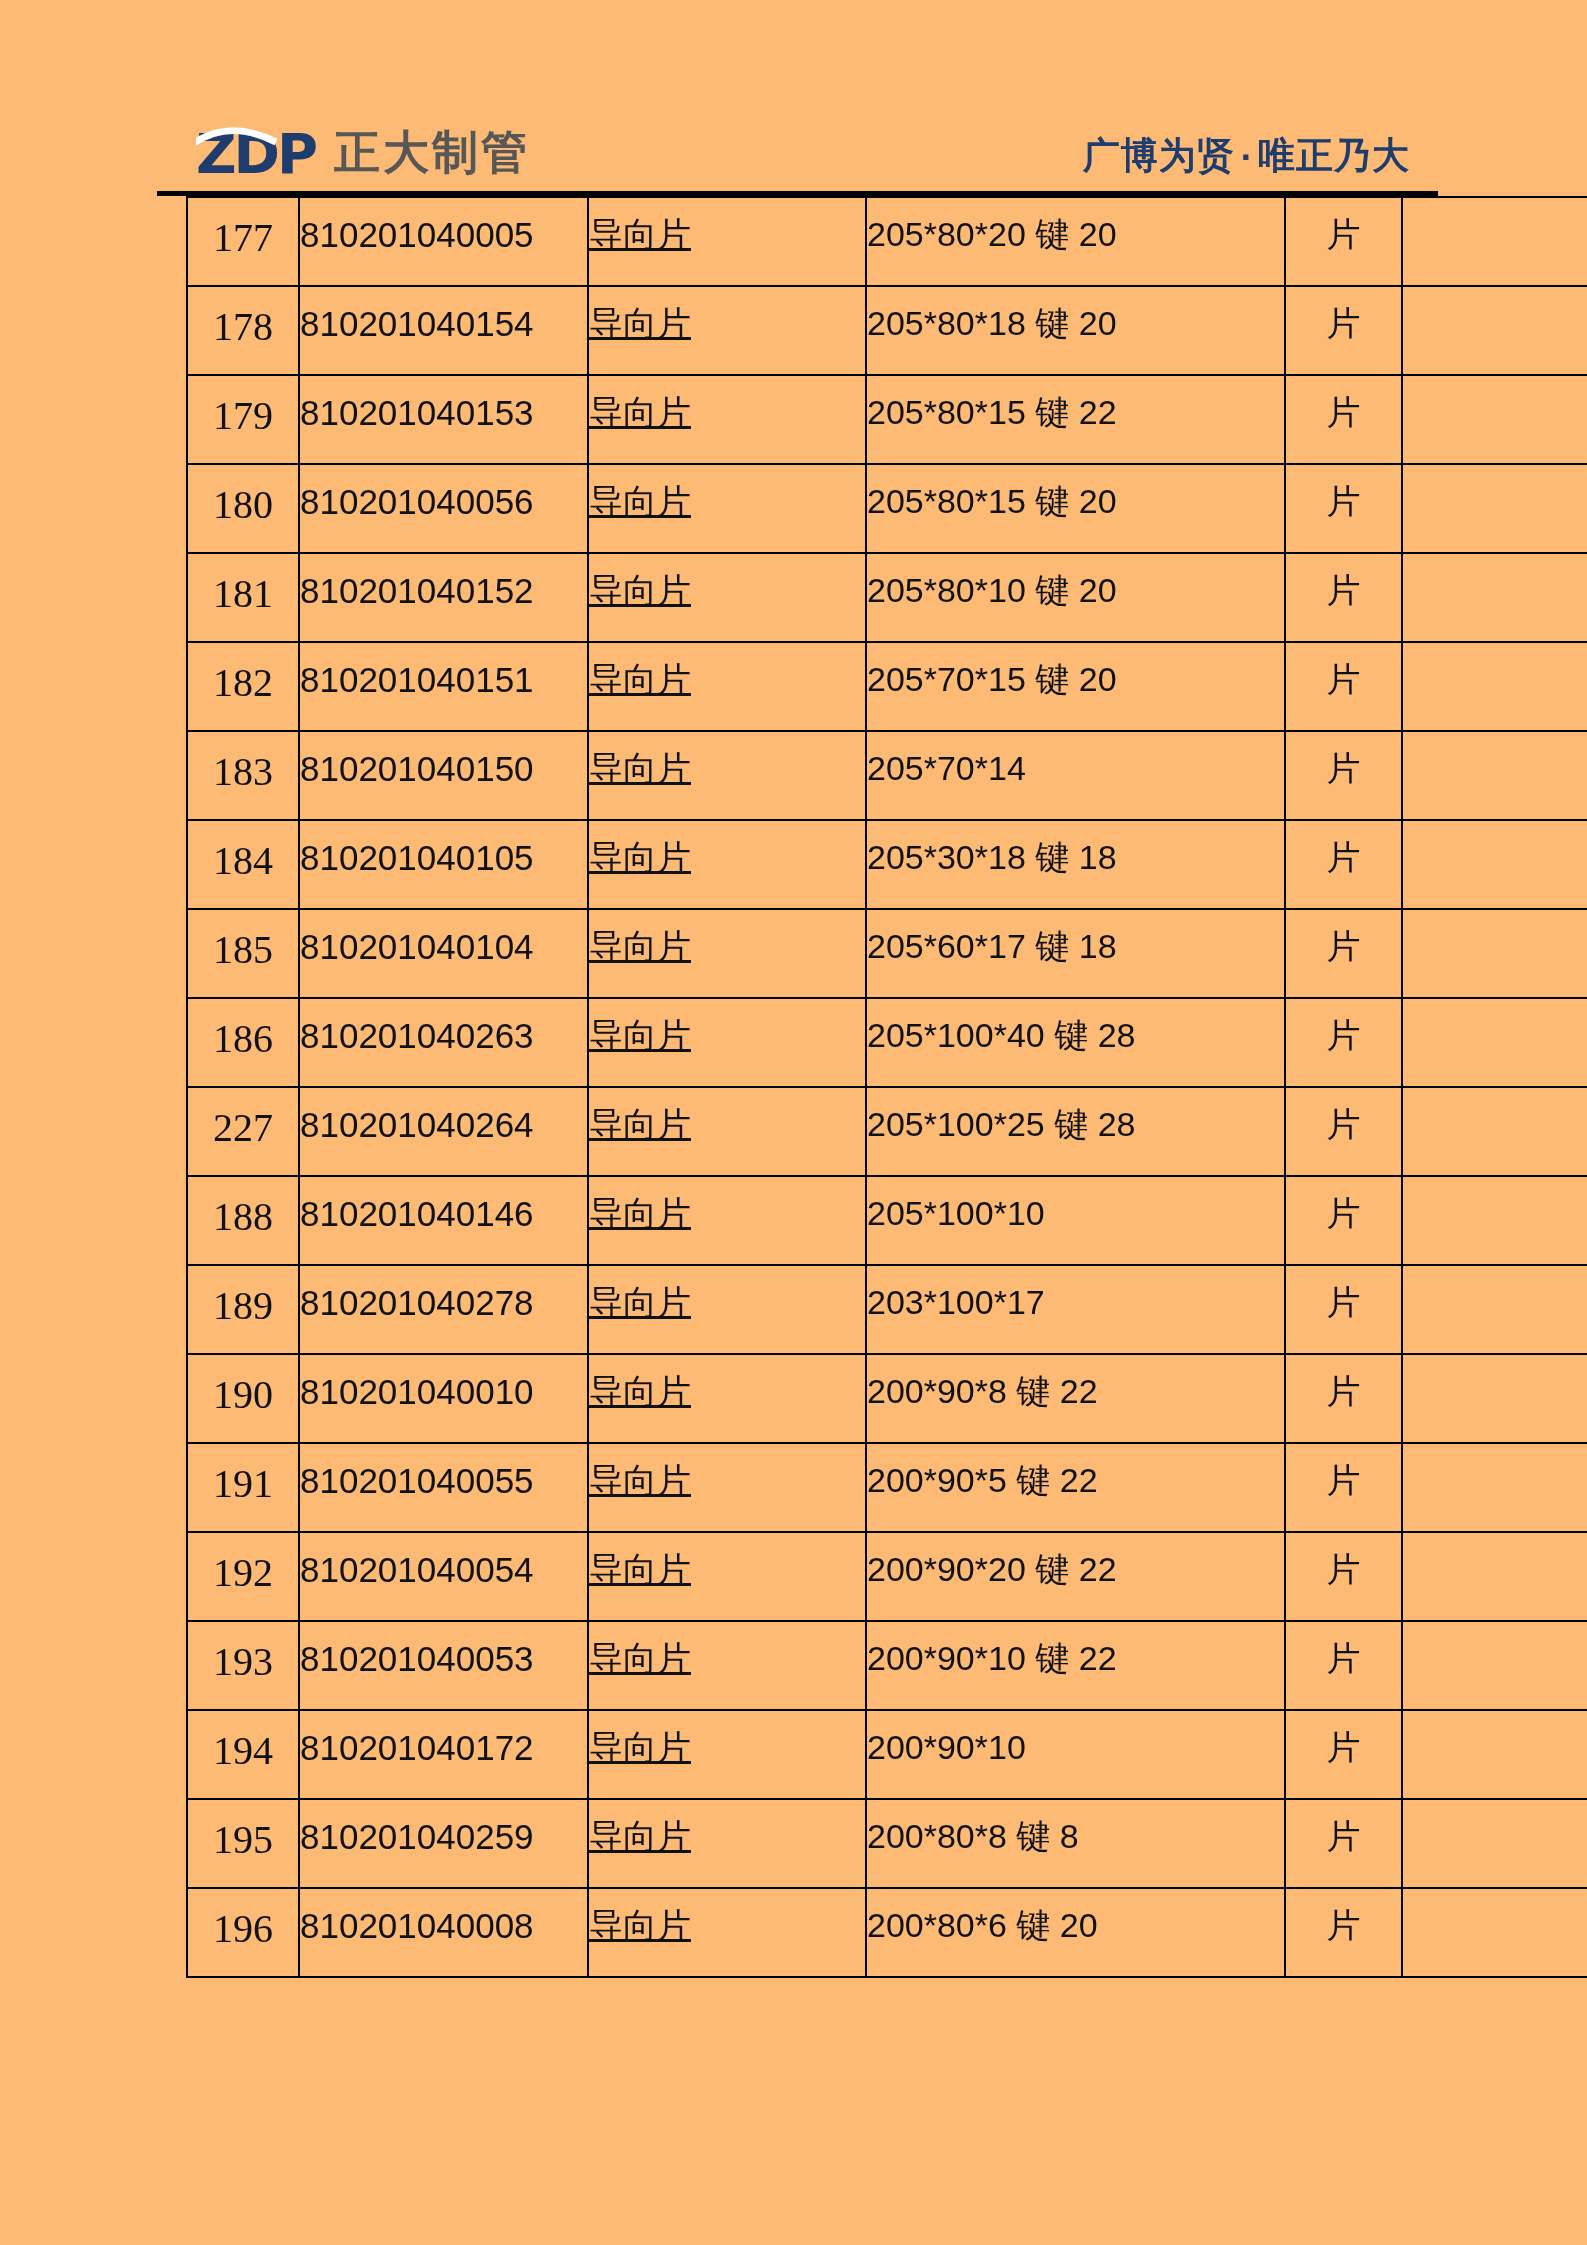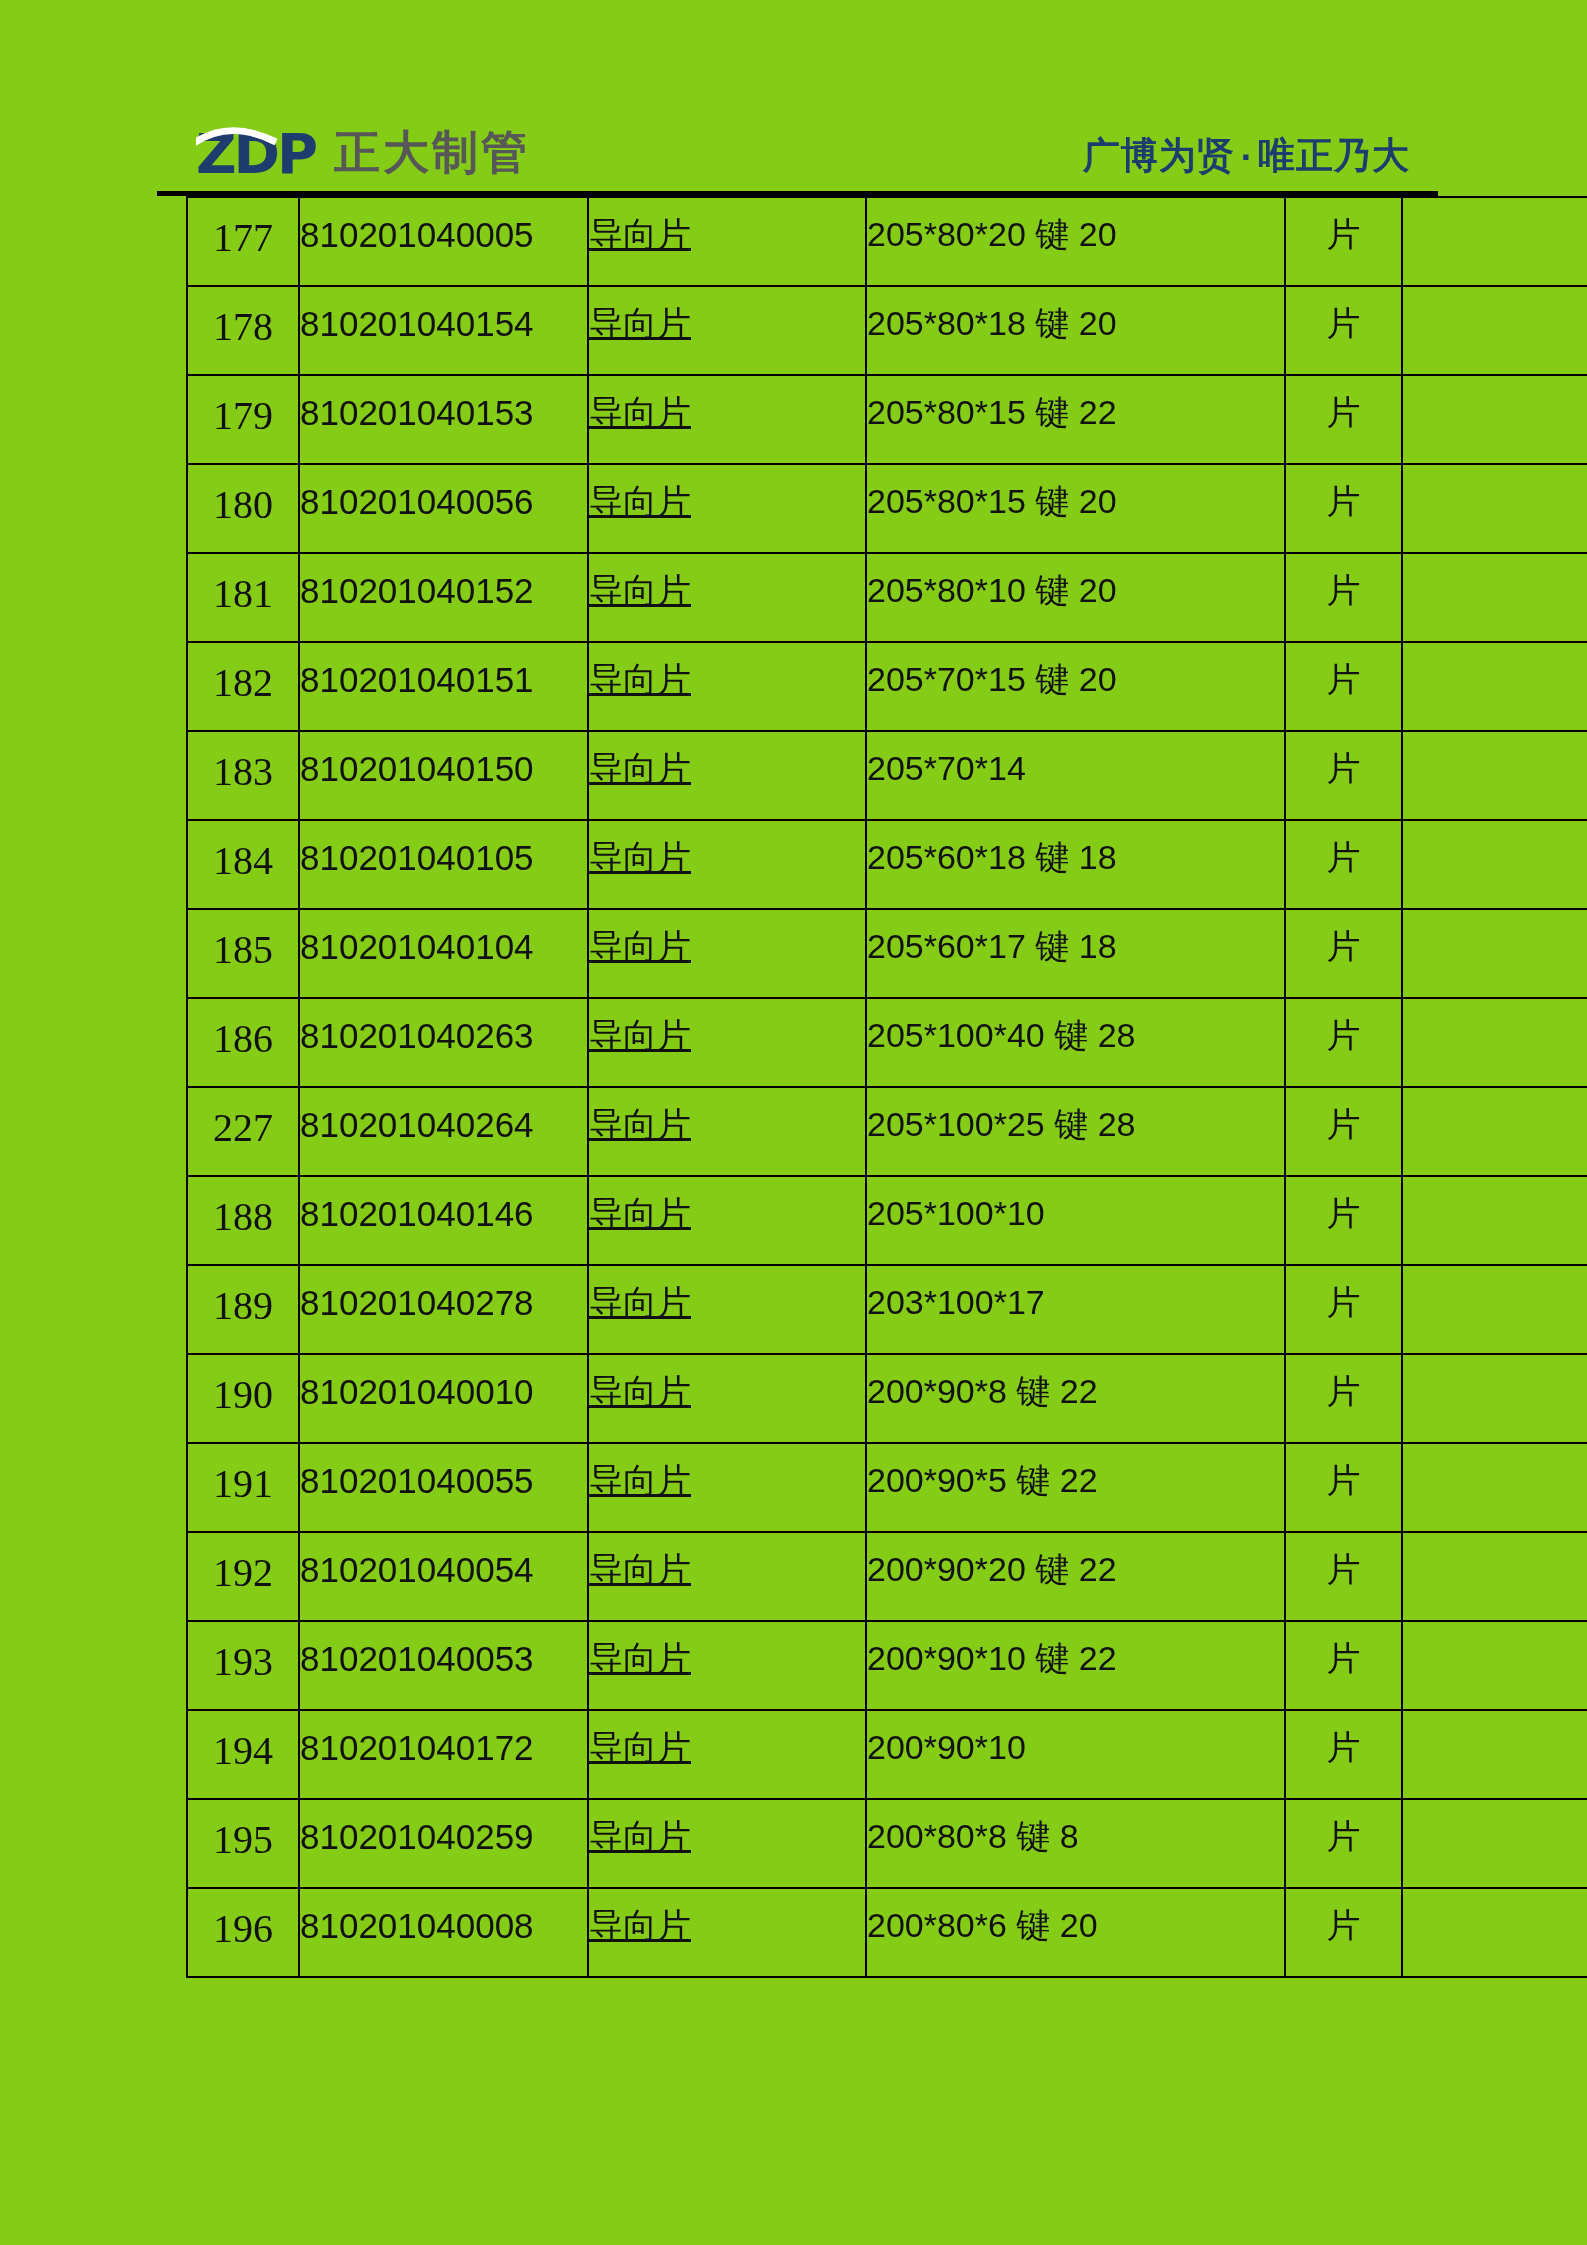--- a/index.html
+++ b/index.html
@@ -1,20 +1,20 @@
 <!DOCTYPE html>
 <html><head>
 <meta charset="utf-8">
 <style>
   html, body { margin: 0; padding: 0; background: #ffffff; }
   .page {
     position: relative;
     width: 1587px;
     height: 2245px;
-    background: #84cc16;
+    background: #fdba74;
     overflow: hidden;
     font-family: "Liberation Sans", sans-serif;
     color: #111111;
   }
 
   
   .logo {
     position: absolute;
     left: 196px;
     top: 122px;
@@ -170,21 +170,21 @@
       <td class="c-code">810201040150</td>
       <td class="c-name">导向片</td>
       <td class="c-spec">205*70*14</td>
       <td class="c-unit">片</td>
       <td class="c-note"></td>
     </tr>
         <tr>
       <td class="c-idx">184</td>
       <td class="c-code">810201040105</td>
       <td class="c-name">导向片</td>
-      <td class="c-spec">205*60*18 键 18</td>
+      <td class="c-spec">205*30*18 键 18</td>
       <td class="c-unit">片</td>
       <td class="c-note"></td>
     </tr>
         <tr>
       <td class="c-idx">185</td>
       <td class="c-code">810201040104</td>
       <td class="c-name">导向片</td>
       <td class="c-spec">205*60*17 键 18</td>
       <td class="c-unit">片</td>
       <td class="c-note"></td>

